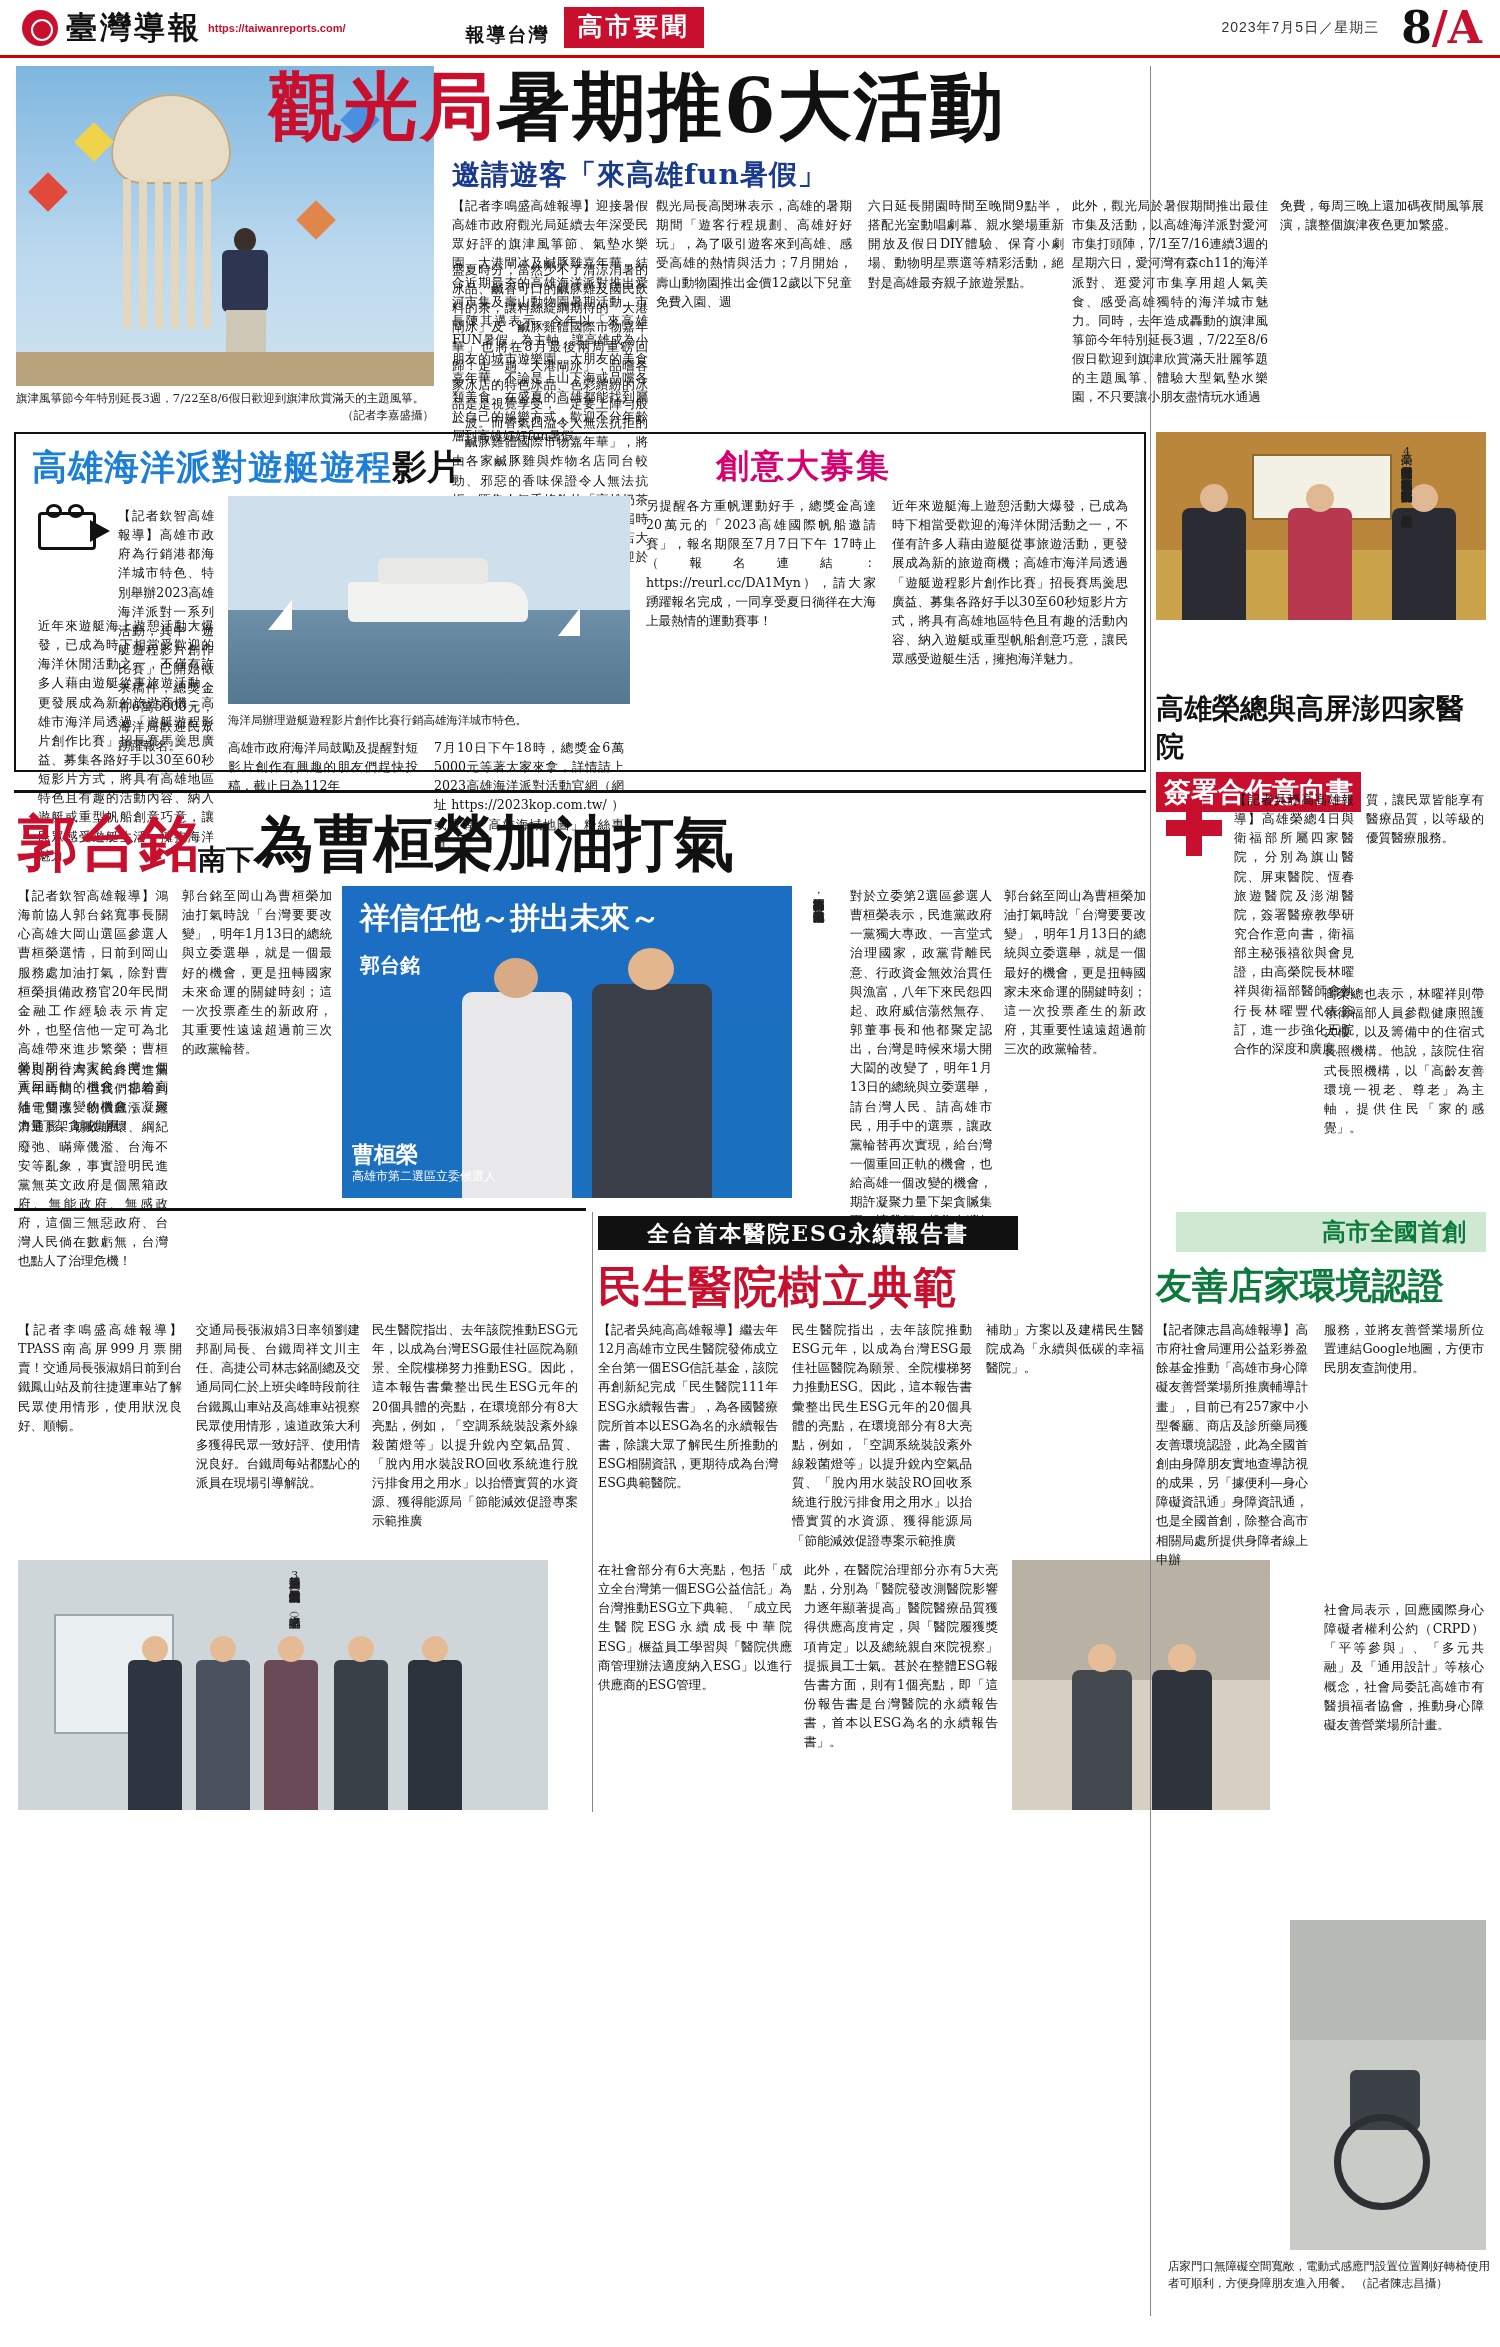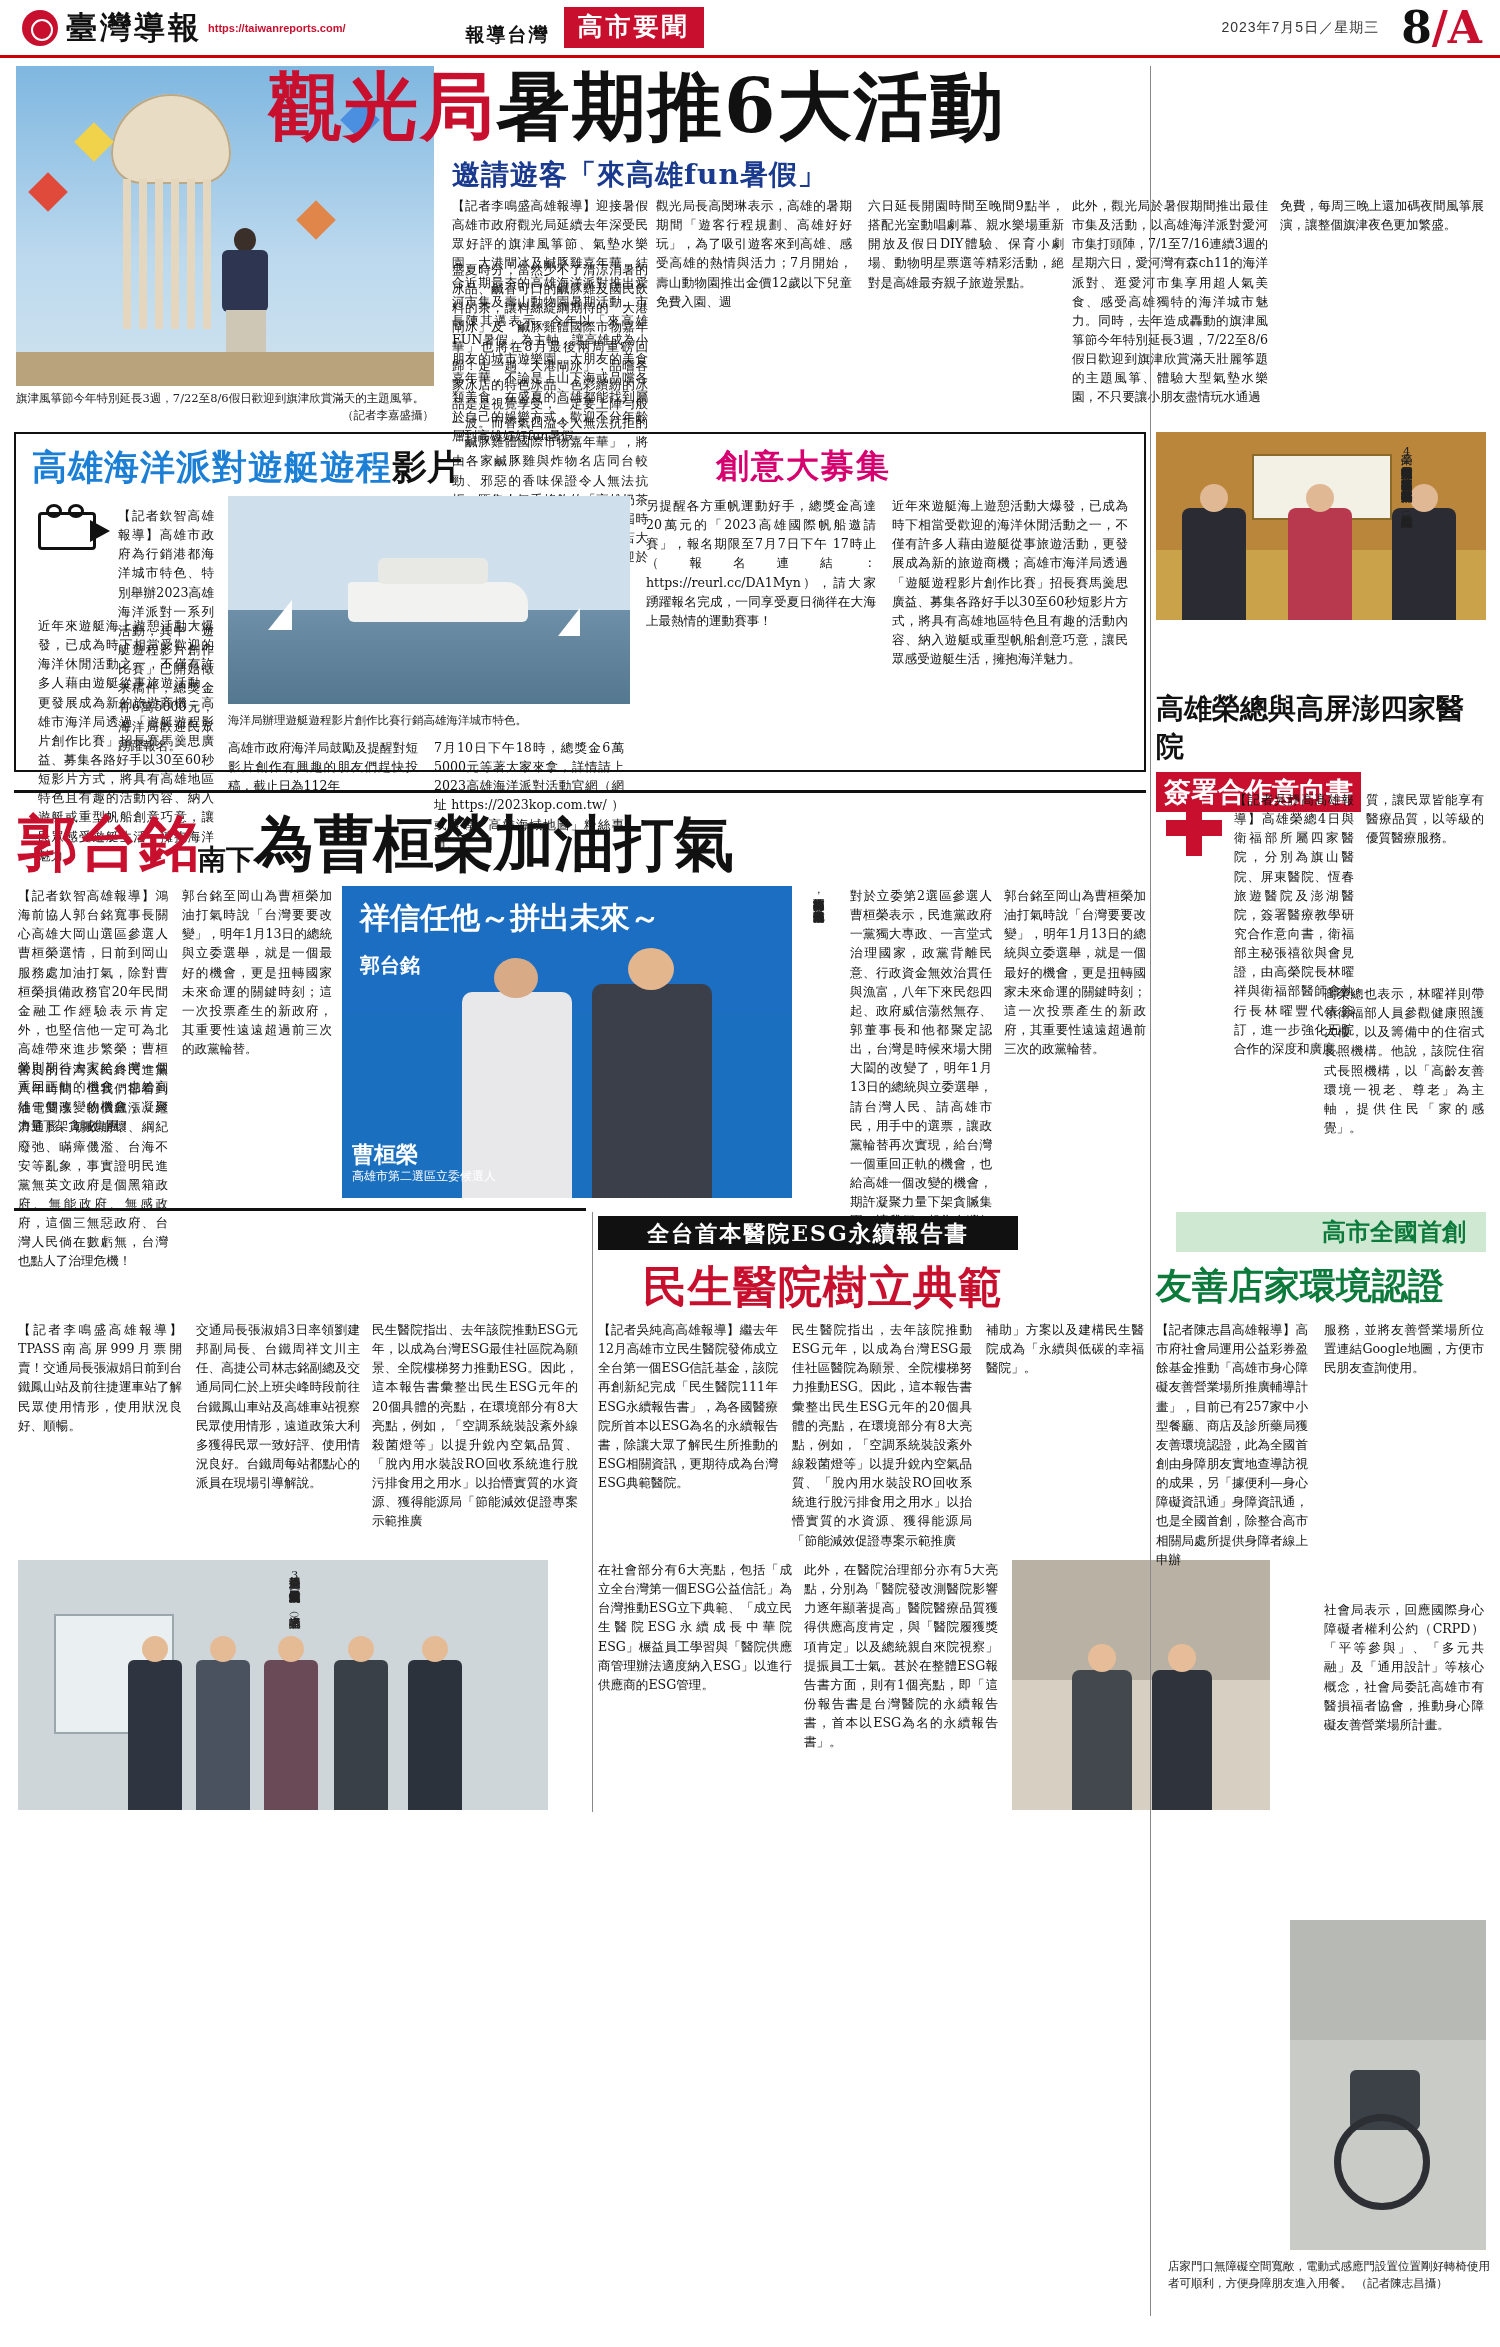--- a/index.html
+++ b/index.html
@@ -144,21 +144,21 @@
   .tp-h2{font-size:26px;font-weight:bold;font-family:"DejaVu Serif",serif;color:#111;margin-top:4px;}
   .tp-photo{position:absolute;left:18px;top:1560px;width:530px;height:250px;}
   .tp-bg{position:absolute;inset:0;background:#cfd6da;}
   .tp-gate{position:absolute;left:36px;top:54px;width:120px;height:120px;background:#eaeff1;border:2px solid #9aa7ad;}
   .tp-person{position:absolute;bottom:0;width:54px;height:150px;background:#2f3540;border-radius:6px 6px 0 0;}
   .tp-person .h{position:absolute;left:14px;top:-24px;width:26px;height:26px;background:#e4bb95;border-radius:50%;}
 
   
   .ms-label{position:absolute;left:598px;top:1216px;width:420px;height:34px;background:#111;}
   .ms-label span{color:#fff;font-size:22px;font-weight:bold;font-family:"DejaVu Serif",serif;letter-spacing:2px;display:block;text-align:center;line-height:34px;}
-  .ms-head{position:absolute;left:598px;top:1258px;width:560px;font-size:44px;font-weight:bold;font-family:"DejaVu Serif",serif;color:#c8102e;letter-spacing:1px;margin-left:45px;}
+  .ms-head{position:absolute;left:598px;top:1258px;width:560px;font-size:44px;font-weight:bold;font-family:"DejaVu Serif",serif;color:#c8102e;letter-spacing:1px;}
   .ms-photo{position:absolute;left:1012px;top:1560px;width:258px;height:250px;}
   .ms-bg{position:absolute;inset:0;background:#d7cfc2;}
   .ms-shelf{position:absolute;left:0;top:0;width:100%;height:120px;background:#b9b2a4;}
   .ms-person{position:absolute;left:60px;bottom:0;width:60px;height:140px;background:#43484f;border-radius:8px 8px 0 0;}
   .ms-person .h{position:absolute;left:16px;top:-26px;width:28px;height:28px;background:#e6bd98;border-radius:50%;}
 
   
   .fs-band{position:absolute;left:1176px;top:1212px;width:310px;height:40px;background:#cfe8d2;}
   .fs-band span{display:block;text-align:right;padding-right:20px;line-height:40px;font-size:24px;font-weight:bold;font-family:"DejaVu Serif",serif;color:#0b7a3b;}
   .fs-head{position:absolute;left:1156px;top:1262px;width:330px;font-size:36px;font-weight:bold;font-family:"DejaVu Serif",serif;color:#0b7a3b;letter-spacing:0px;}

